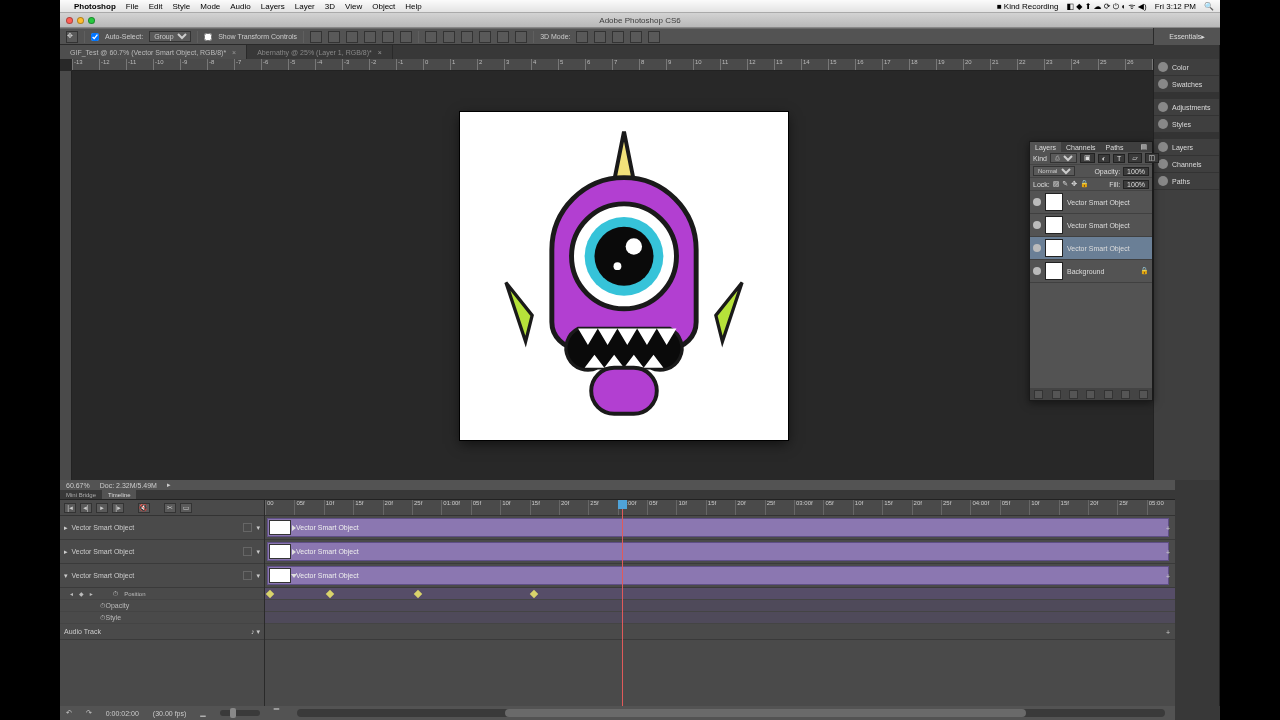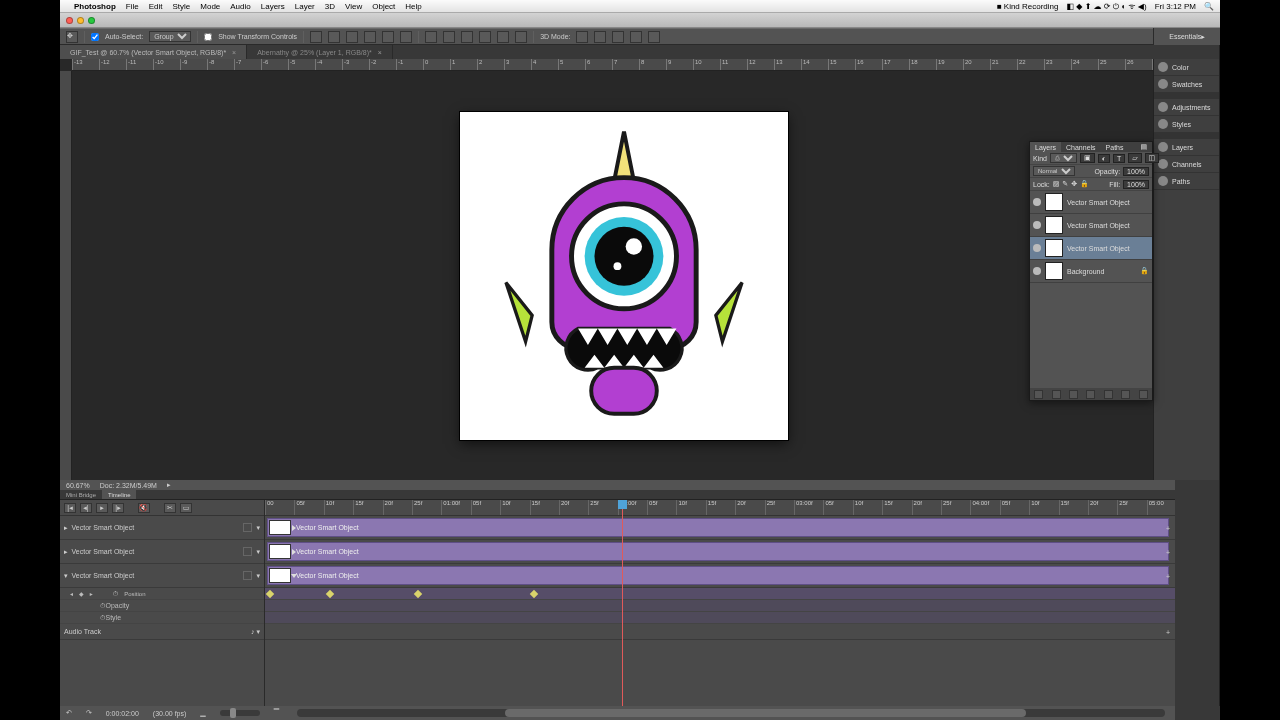--- a/index.html
+++ b/index.html
@@ -136,20 +136,21 @@
   <span class="ritem">Fri 3:12 PM</span>
   <span class="ritem">🔍</span>
 </div>
 
 <div class="titlebar">
   <div class="traffic">
     <span class="tl-red"></span>
     <span class="tl-yel"></span>
     <span class="tl-grn"></span>
   </div>
+  <div class="title">Adobe Photoshop CS6</div>
 </div>
 
 <div class="optbar">
   <span class="icon">✥</span>
   <span class="sep"></span>
   <input type="checkbox" checked="" style="">
   <span>Auto-Select:</span>
   <select><option>Group</option></select>
   <span class="sep"></span>
   <input type="checkbox" style="">

